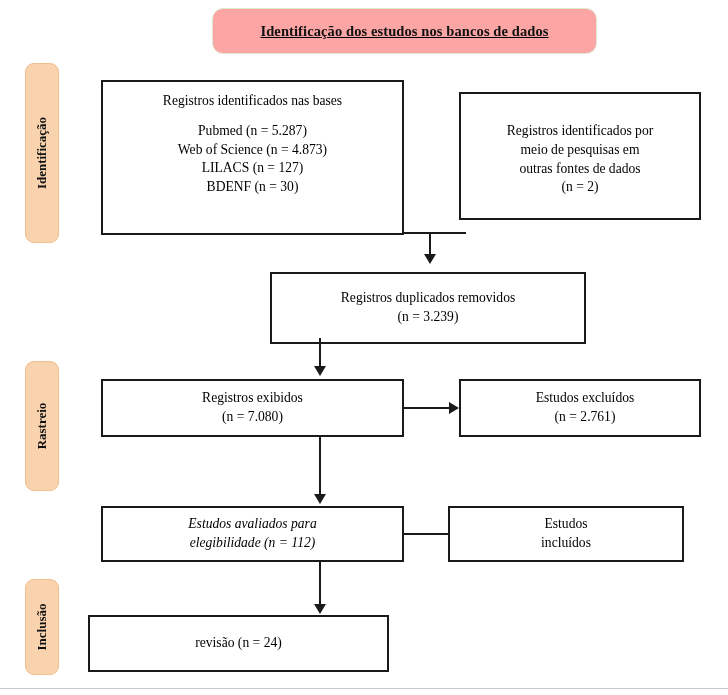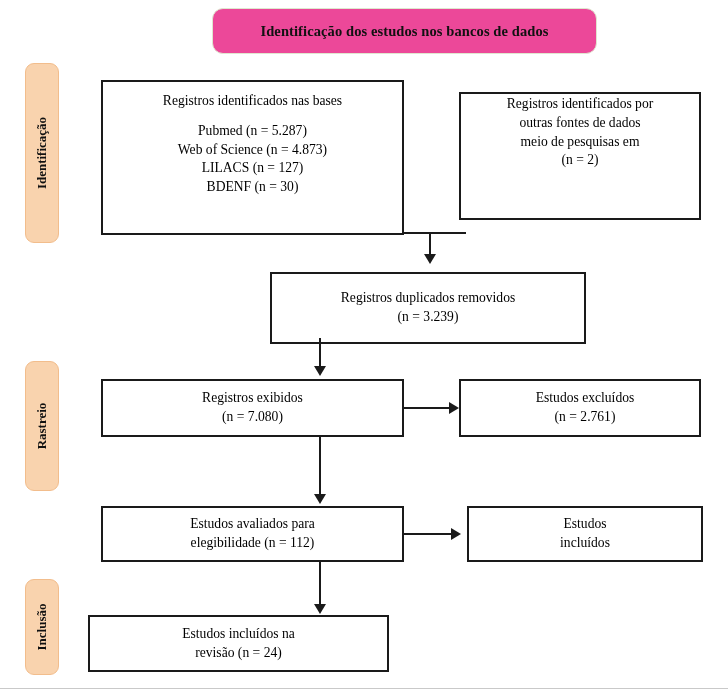--- a/index.html
+++ b/index.html
@@ -19,27 +19,28 @@
     overflow: hidden;
   }
 
   
   .title-banner {
     position: absolute;
     left: 212px;
     top: 8px;
     width: 385px;
     height: 46px;
-    background: #ec4899;
+    background: #fca5a5;
     border: 1px solid #dfe7cf;
     border-radius: 11px;
     display: flex;
     align-items: center;
     justify-content: center;
     box-sizing: border-box;
+    text-decoration: underline;
   }
   .title-banner .title-text {
     font-size: 14.5px;
     font-weight: bold;
     letter-spacing: 0.1px;
     color: #111111;
     text-align: center;
   }
 
   
@@ -76,26 +77,26 @@
     justify-content: center;
     text-align: center;
     font-size: 13.6px;
     line-height: 1.38;
     padding: 4px 6px;
   }
   .fbox .ln { display: block; white-space: nowrap; }
   .fbox .ln.spacer { height: 11px; }
 
   #box-databases   { left: 101px; top: 80px;  width: 303px; height: 155px; justify-content: flex-start; padding-top: 10px; }
-  #box-other       { left: 459px; top: 92px;  width: 242px; height: 128px; justify-content: flex-start; padding-top: 1px; }
+  #box-other       { left: 459px; top: 92px;  width: 242px; height: 128px; justify-content: flex-start; padding-top: 28px; }
   #box-duplicates  { left: 270px; top: 272px; width: 316px; height: 72px; }
   #box-screened    { left: 101px; top: 379px; width: 303px; height: 58px; }
   #box-excluded1   { left: 459px; top: 379px; width: 242px; height: 58px; padding-left: 16px; }
-  #box-eligibility { left: 101px; top: 506px; width: 303px; height: 56px; }
-  #box-excluded2   { left: 467px; top: 506px; width: 236px; height: 56px; }
+  #box-eligibility { left: 101px; top: 506px; width: 303px; height: 56px; font-style: italic; }
+  #box-excluded2   { left: 448px; top: 506px; width: 236px; height: 56px; }
   #box-included    { left: 88px;  top: 615px; width: 301px; height: 57px; }
 
   
   .conn {
     position: absolute;
     background: #1a1a1a;
   }
   .conn.v { width: 2px; }
   .conn.h { height: 2px; }
 
@@ -172,22 +173,22 @@
     <span class="ln">Registros identificados nas bases</span>
     <span class="ln spacer"></span>
     <span class="ln">Pubmed (n = 5.287)</span>
     <span class="ln">Web of Science (n = 4.873)</span>
     <span class="ln">LILACS (n = 127)</span>
     <span class="ln">BDENF (n = 30)</span>
   </div>
 
   <div class="fbox" id="box-other">
     <span class="ln">Registros identificados por</span>
+    <span class="ln">meio de pesquisas em</span>
     <span class="ln">outras fontes de dados</span>
-    <span class="ln">meio de pesquisas em</span>
     <span class="ln">(n = 2)</span>
   </div>
 
   <div class="conn h" id="join-top-h"></div>
   <div class="conn v" id="join-top-v"></div>
   <div class="arrowhead-down" id="join-top-head"></div>
 
   <div class="fbox" id="box-duplicates">
     <span class="ln">Registros duplicados removidos</span>
     <span class="ln">(n = 3.239)</span>
@@ -222,19 +223,18 @@
 
   <div class="fbox" id="box-excluded2">
     <span class="ln">Estudos</span>
     <span class="ln">incluídos</span>
   </div>
 
   <div class="conn v" id="arr-inc-v"></div>
   <div class="arrowhead-down" id="arr-inc-head"></div>
 
   <div class="fbox" id="box-included">
-    <span class="ln">Estudos incluídos na</span>
     <span class="ln">revisão (n = 24)</span>
   </div>
 
   <div id="bottom-rule"></div>
 
 </div>
 
 </body></html>

